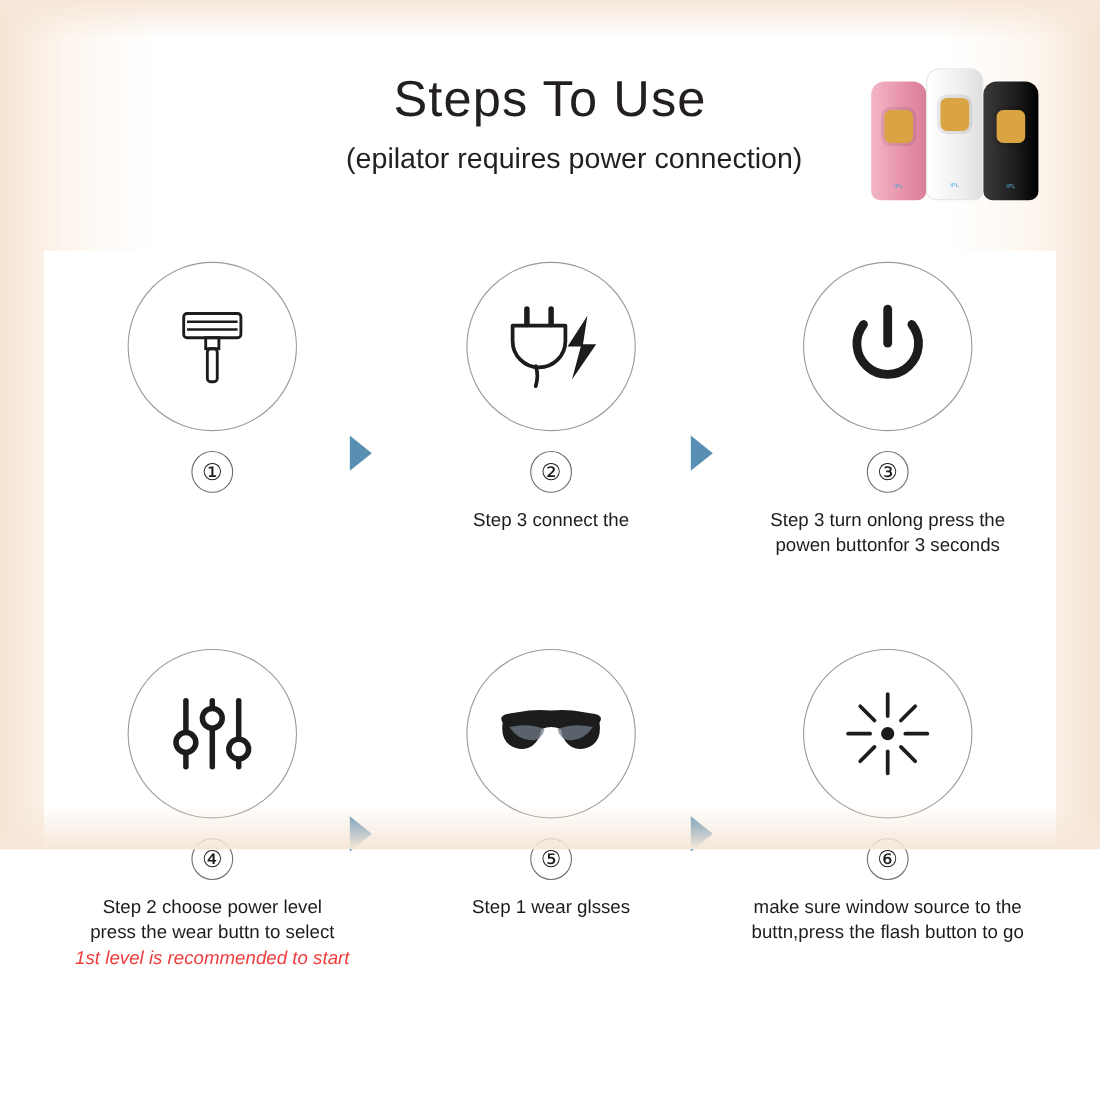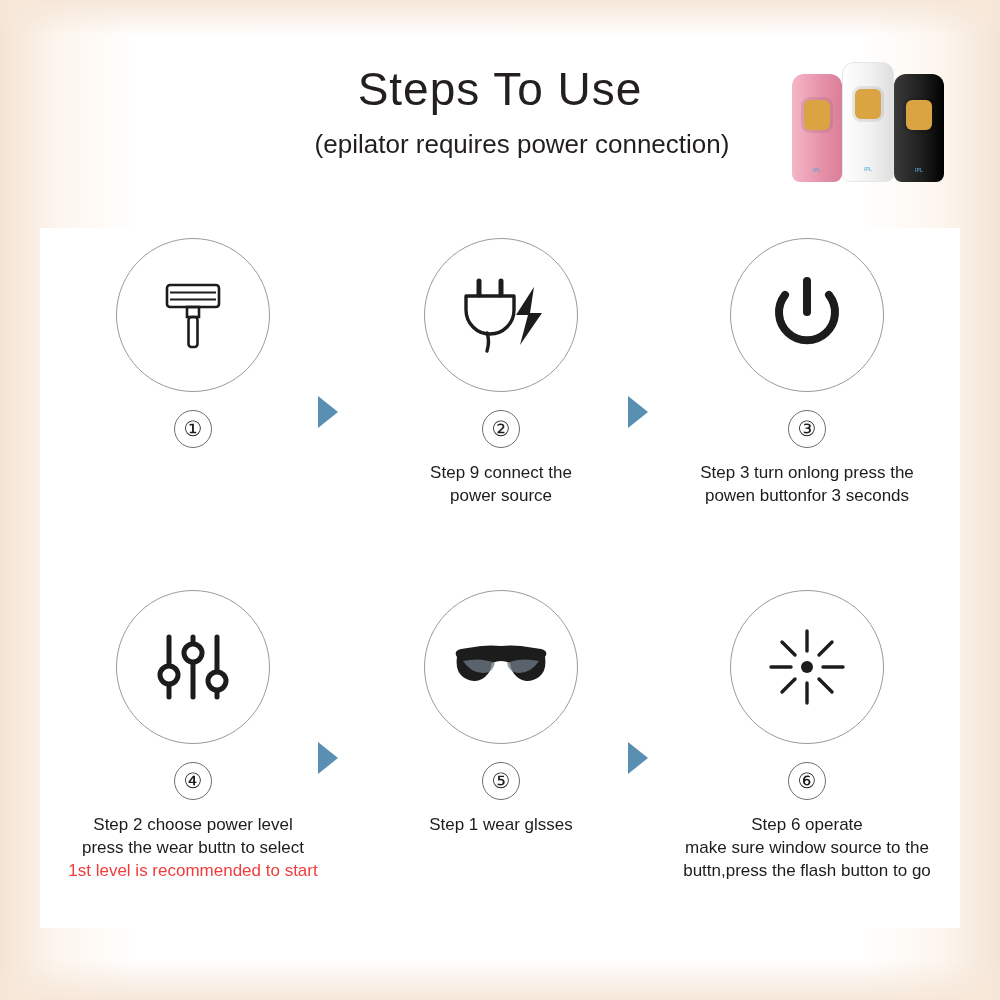--- a/index.html
+++ b/index.html
@@ -9,21 +9,21 @@
   body {
     width: 1000px;
     height: 1000px;
     font-family: "Liberation Sans", sans-serif;
     background: #ffffff;
     overflow: hidden;
   }
   .page {
     position: relative;
     width: 1000px;
-    height: 1000px;
+    height: 772px;
     background: linear-gradient(to right, #f4e4d4 0px, #fdf6ef 60px, #ffffff 140px, #ffffff 860px, #fdf6ef 940px, #f4e4d4 1000px);
   }
   .page::before {
     content: "";
     position: absolute;
     left: 0; right: 0; top: 0;
     height: 36px;
     background: linear-gradient(to bottom, #f6e7d8, rgba(255,255,255,0));
     pointer-events: none;
   }
@@ -165,20 +165,21 @@
   }
   .caption {
     margin-top: 14px;
     font-size: 17px;
     color: #1c1c1c;
     line-height: 1.35;
     padding: 0 4px;
   }
   .caption .hl {
     color: #ef3d3d;
+    font-style: italic;
   }
 
   .arrow {
     position: absolute;
     width: 0;
     height: 0;
     border-top: 16px solid transparent;
     border-bottom: 16px solid transparent;
     border-left: 20px solid #5a8fb4;
   }
@@ -236,22 +237,21 @@
           <svg width="110" height="100" viewBox="0 0 110 100">
             <line x1="33" y1="16" x2="33" y2="30" stroke="#1c1c1c" stroke-width="5" stroke-linecap="round"></line>
             <line x1="55" y1="16" x2="55" y2="30" stroke="#1c1c1c" stroke-width="5" stroke-linecap="round"></line>
             <path d="M20 31 h48 v14 a24 24 0 0 1 -48 0 z" fill="none" stroke="#1c1c1c" stroke-width="3.4" stroke-linejoin="round"></path>
             <path d="M41 68 q3 8 0 18" fill="none" stroke="#1c1c1c" stroke-width="3.4" stroke-linecap="round"></path>
             <path d="M88 22 L70 50 h12 L74 80 L96 48 H84 z" fill="#1c1c1c"></path>
           </svg>
         </div>
         <div class="num">②</div>
         <div class="caption">
-          <div>Step 9 connect the</div>
-          <div>power source</div>
+          <div>Step 3 connect the</div>
         </div>
       </div>
 
       <div class="arrow arrow-2"></div>
 
       <div class="step step-c">
         <div class="circle">
           <svg width="100" height="100" viewBox="0 0 100 100">
             <path d="M28 30 a28 28 0 1 0 44 0" fill="none" stroke="#1c1c1c" stroke-width="8" stroke-linecap="round"></path>
             <line x1="50" y1="16" x2="50" y2="47" stroke="#1c1c1c" stroke-width="8" stroke-linecap="round"></line>
@@ -316,21 +316,20 @@
               <line x1="66" y1="50" x2="86" y2="50"></line>
               <line x1="25" y1="25" x2="38" y2="38"></line>
               <line x1="62" y1="62" x2="75" y2="75"></line>
               <line x1="75" y1="25" x2="62" y2="38"></line>
               <line x1="38" y1="62" x2="25" y2="75"></line>
             </g>
           </svg>
         </div>
         <div class="num">⑥</div>
         <div class="caption">
-          <div>Step 6 operate</div>
           <div>make sure window source to the</div>
           <div>buttn,press the flash button to go</div>
         </div>
       </div>
 
     </div>
 
   </div>
 </div>
 

